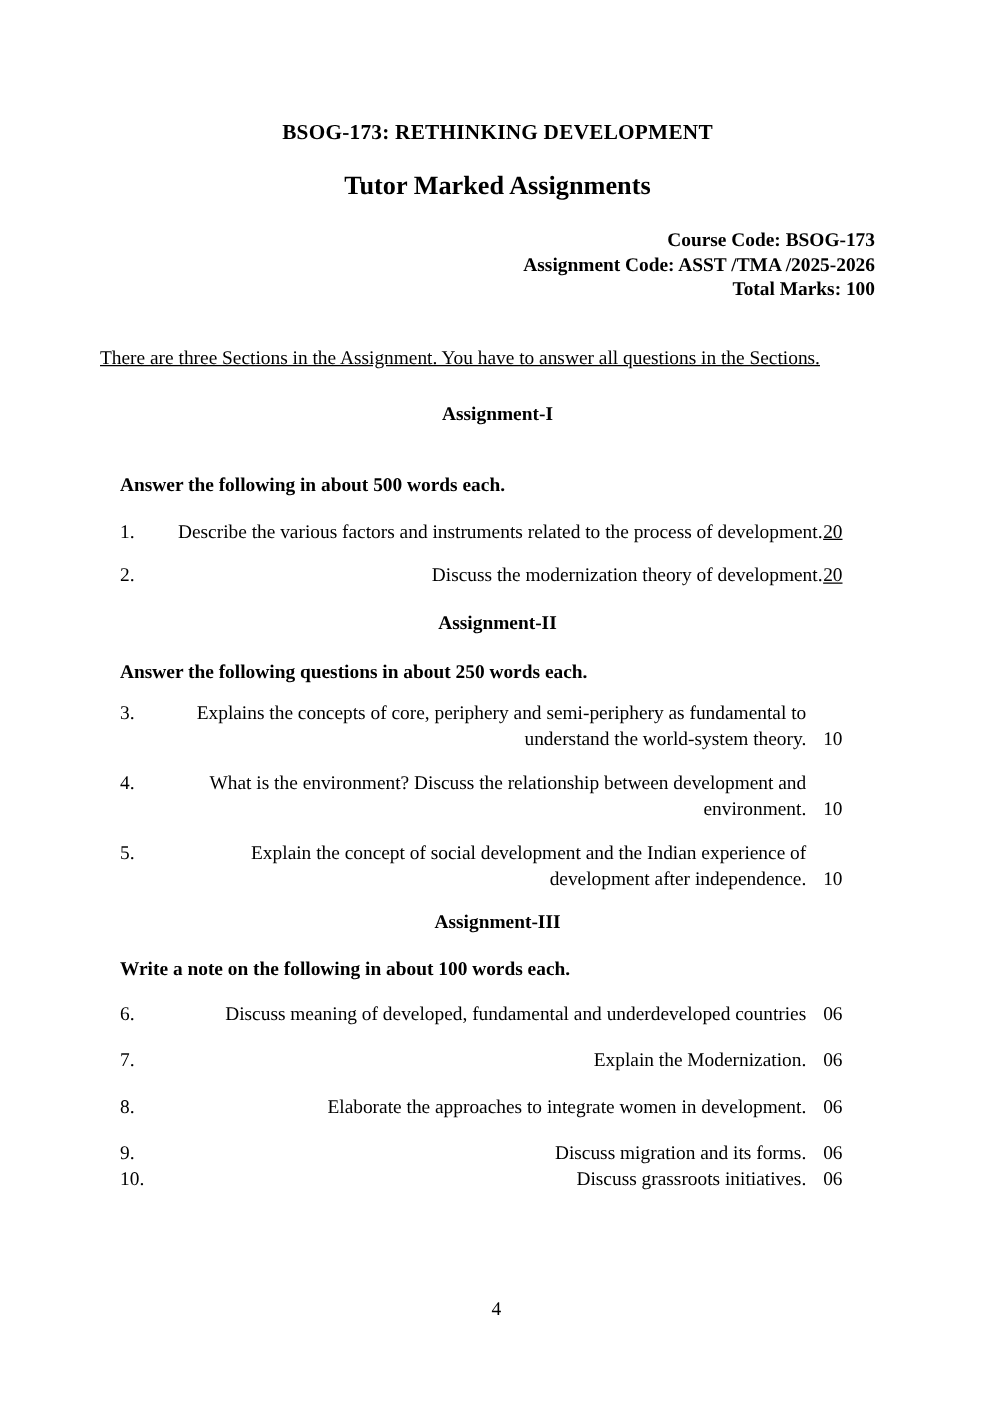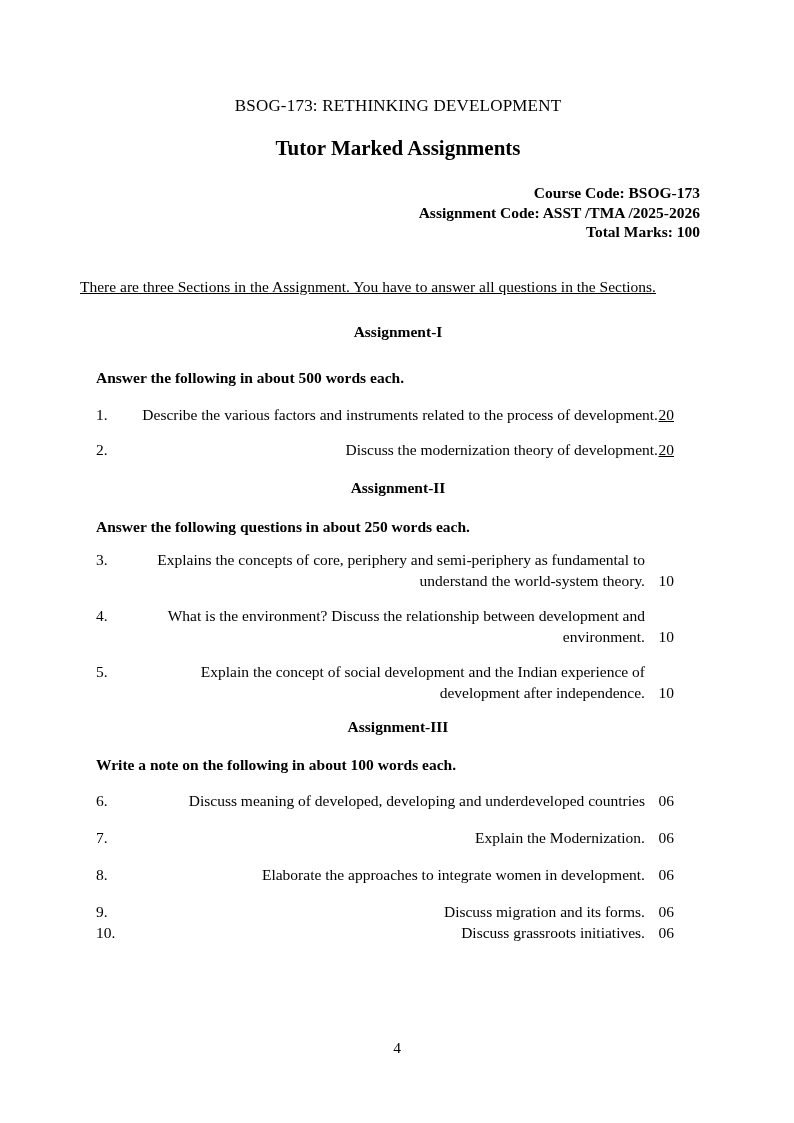--- a/index.html
+++ b/index.html
@@ -15,21 +15,21 @@
     color: #000000;
     font-family: "Liberation Serif", "DejaVu Serif", serif;
     font-size: 15.5px;
     line-height: 21px;
     box-sizing: border-box;
     padding: 96px 94px 0 96px;
     overflow: hidden;
   }
   .doc-title {
     font-size: 17px;
-    font-weight: normal;
+    font-weight: bold;
     text-align: center;
     line-height: 20px;
     letter-spacing: 0.2px;
   }
   .doc-subtitle {
     font-size: 21px;
     font-weight: bold;
     text-align: center;
     line-height: 21px;
     margin-top: 22px;
@@ -99,21 +99,21 @@
 
   <div class="codes">
     <div>Course Code: BSOG-173</div>
     <div>Assignment Code: ASST /TMA /2025-2026</div>
     <div>Total Marks: 100</div>
   </div>
 
   <div class="intro">There are three Sections in the Assignment. You have to answer all questions in the Sections.</div>
 
   <div class="assign-heading" style="margin-top:24px">Assignment-I</div>
-  <div class="instruction" style="margin-top:25px">Answer the following in about 500 words each.</div>
+  <div class="instruction" style="margin-top:36px">Answer the following in about 500 words each.</div>
 
   <div class="questions sec1">
     <div class="q-row" style="margin-top:16px">
       <div class="q-num">1.</div>
       <div class="q-text">Describe the various factors and instruments related to the process of development.</div>
       <div class="q-marks">20</div>
     </div>
     <div class="q-row" style="margin-top:14px">
       <div class="q-num">2.</div>
       <div class="q-text">Discuss the modernization theory of development.</div>
@@ -141,21 +141,21 @@
       <div class="q-marks">10</div>
     </div>
   </div>
 
   <div class="assign-heading" style="margin-top:13px">Assignment-III</div>
   <div class="instruction" style="margin-top:17px">Write a note on the following in about 100 words each.</div>
 
   <div class="questions sec23">
     <div class="q-row" style="margin-top:15px">
       <div class="q-num">6.</div>
-      <div class="q-text">Discuss meaning of developed, developing and underdeveloped countries</div>
+      <div class="q-text">Discuss meaning of developed, fundamental and underdeveloped countries</div>
       <div class="q-marks">06</div>
     </div>
     <div class="q-row" style="margin-top:16px">
       <div class="q-num">7.</div>
       <div class="q-text">Explain the Modernization.</div>
       <div class="q-marks">06</div>
     </div>
     <div class="q-row" style="margin-top:16px">
       <div class="q-num">8.</div>
       <div class="q-text">Elaborate the approaches to integrate women in development.</div>

